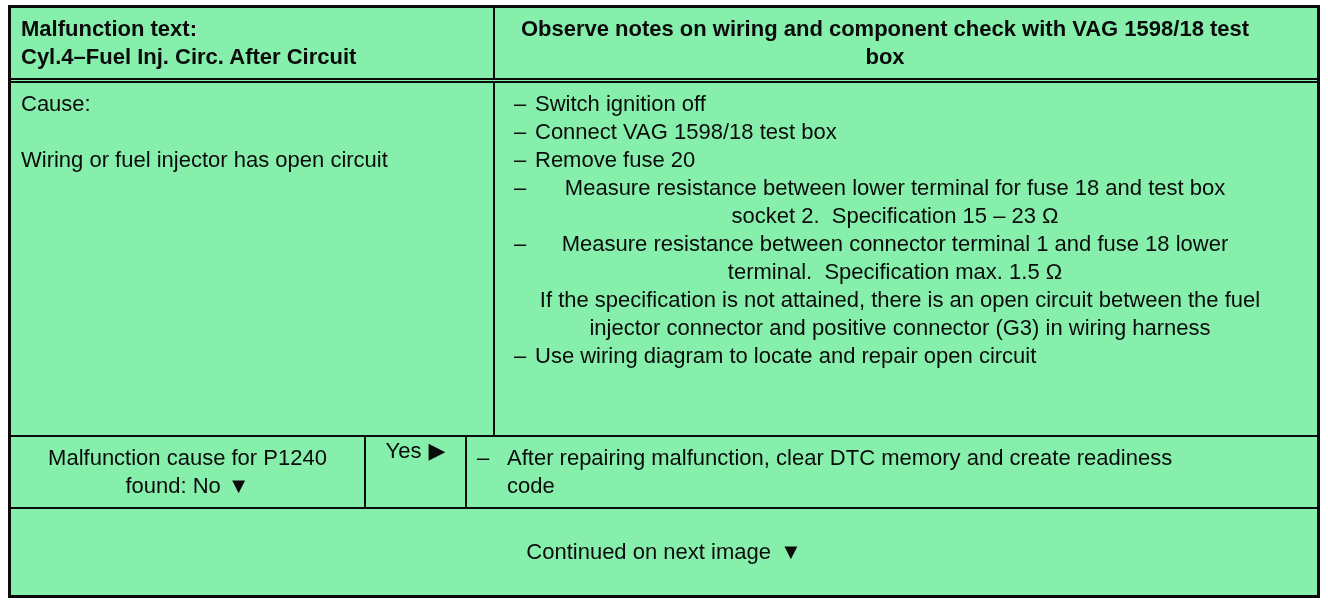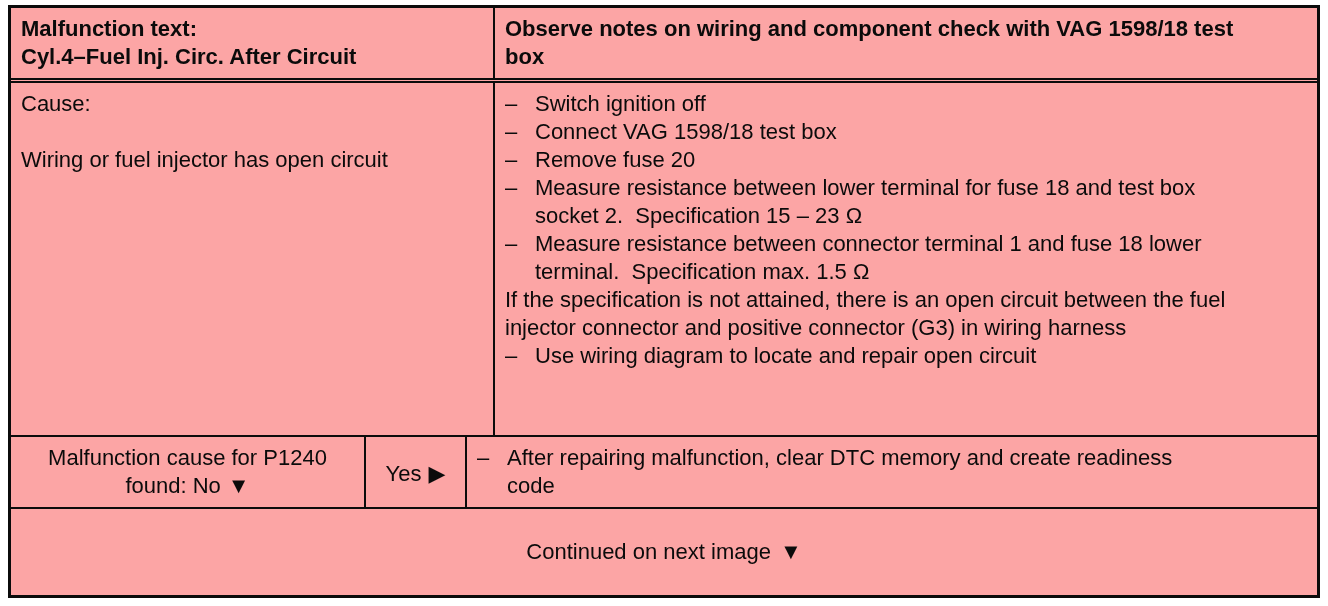--- a/index.html
+++ b/index.html
@@ -5,44 +5,44 @@
   * { box-sizing: border-box; margin: 0; padding: 0; }
   html, body { background: #ffffff; }
   body {
     width: 1328px; height: 606px; position: relative; overflow: hidden;
     font-family: "Liberation Sans", "DejaVu Sans", sans-serif;
     color: #0b0b0b; font-size: 22px; line-height: 28px;
     -webkit-font-smoothing: antialiased;
   }
   .tbl {
     position: absolute; left: 8px; top: 5px; width: 1312px; height: 593px;
-    border: 3px solid #0b0b0b; background: #fca5a5;
+    border: 3px solid #0b0b0b; background: #86efac;
     display: flex; flex-direction: column;
   }
   .row { display: flex; flex: none; }
   .row-header { min-height: 73px; border-bottom: 5px double #0b0b0b; font-weight: bold; }
   .row-main { flex: 1 1 auto; border-bottom: 2px solid #0b0b0b; overflow: hidden; }
   .row-decision { min-height: 72px; border-bottom: 2px solid #0b0b0b; }
   .row-footer { flex: 1 1 auto; align-items: center; justify-content: center; }
   .cell { padding: 7px 10px; }
   .cell-left { width: 484px; flex: none; border-right: 2px solid #0b0b0b; }
-  .cell-right { flex: 1 1 auto; }
+  .cell-right { flex: 1 1 auto; text-align: center; }
   .cell-right .wrapcap { max-width: 780px; display: block; }
   .row-header .cell-right .wrapcap { max-width: 760px; }
   .label-gap { display: block; margin-bottom: 28px; }
   .item { display: flex; align-items: flex-start; }
   .item .mk { flex: 0 0 30px; }
   .item .tx { display: block; max-width: 720px; }
   .item .tx.plain { max-width: 790px; }
   .cell-q { width: 355px; flex: none; border-right: 2px solid #0b0b0b; text-align: center; }
   .cell-q .qwrap { max-width: 345px; display: inline; }
   .cell-yes {
     width: 101px; flex: none; border-right: 2px solid #0b0b0b;
     display: flex; justify-content: center; align-items: flex-start;
-    padding-top: 23px;
+    padding-top: 0;
   }
   .cell-action { flex: 1 1 auto; }
   .cell-action .tx { max-width: 700px; }
   .tri { margin-left: 9px; display: inline-block; }
   .tri-tight { margin-left: 7px; }
 </style>
 </head>
 <body>
 
 <div class="tbl">

